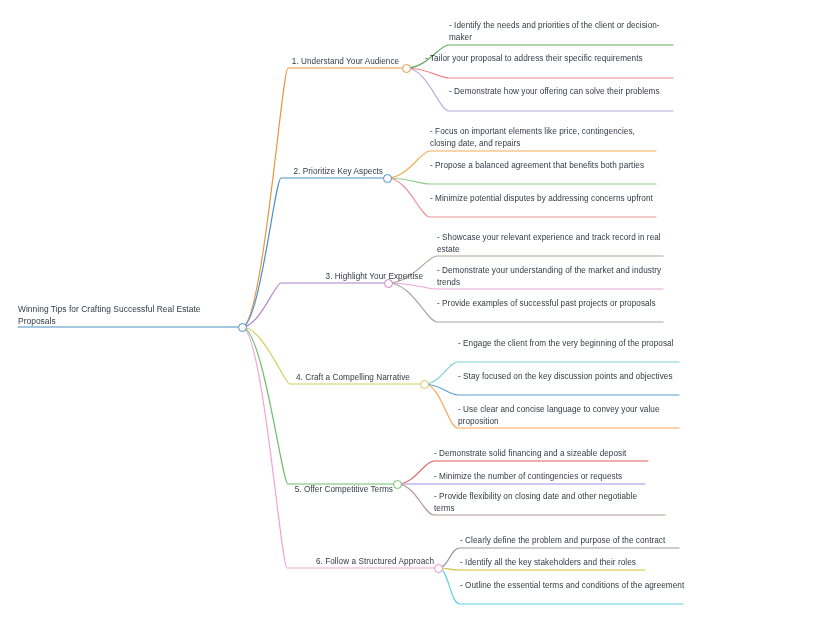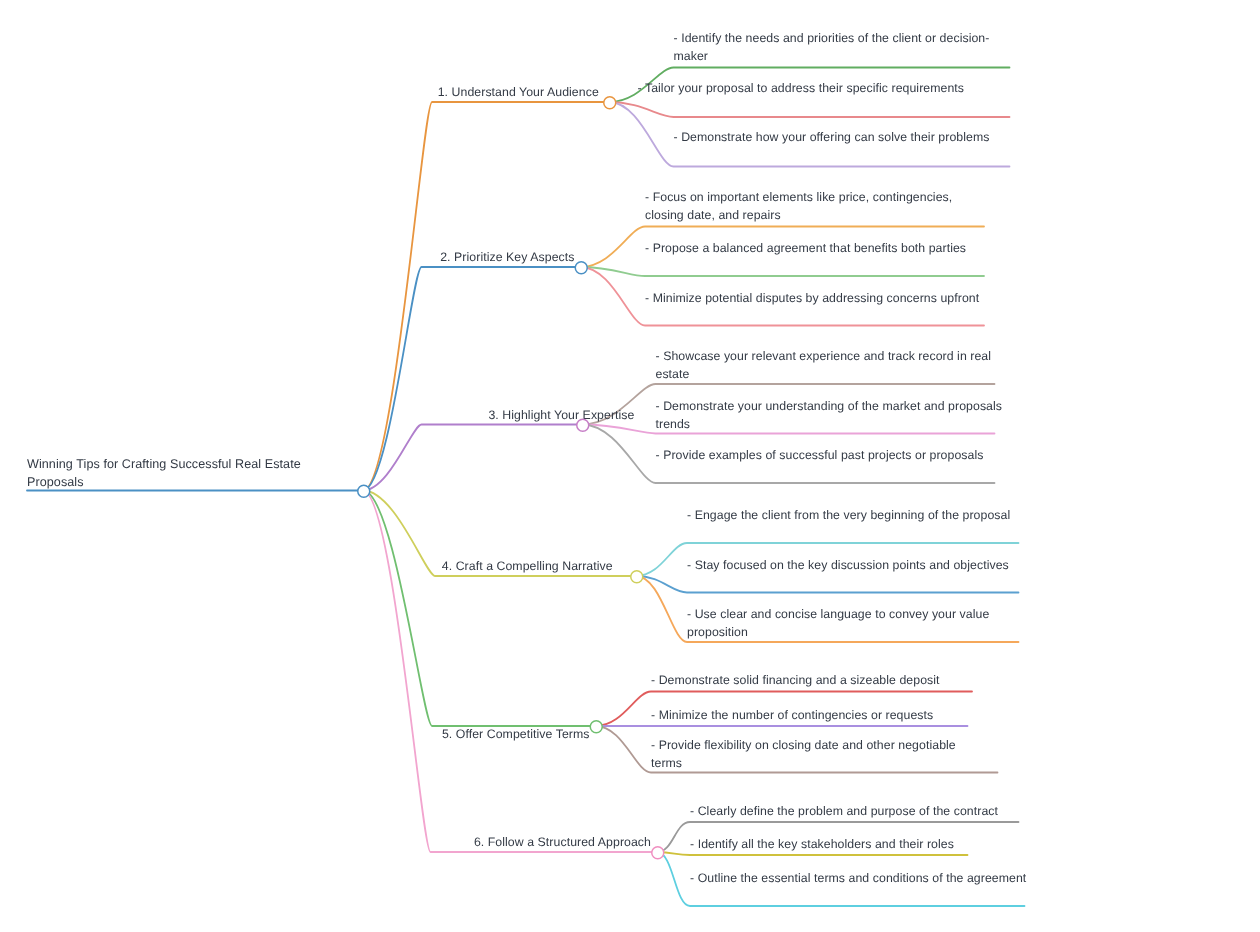--- a/index.html
+++ b/index.html
@@ -92,24 +92,24 @@
       <div class="node-label leaf-label" style="left: 425px; top: 53px; width: 228px;">- Tailor your proposal to address their specific requirements</div>
       <div class="node-label leaf-label" style="left: 449px; top: 86px; width: 228px;">- Demonstrate how your offering can solve their problems</div>
       <div class="dot" style="left: 401.5px; top: 63.5px; border-color: rgb(232, 149, 63);"></div>
       <div class="node-label branch-label" style="left: 281px; top: 166px; width: 102px; text-align: right;">2. Prioritize Key Aspects</div>
       <div class="node-label leaf-label" style="left: 430px; top: 126px; width: 226px;">- Focus on important elements like price, contingencies, closing date, and repairs</div>
       <div class="node-label leaf-label" style="left: 430px; top: 160px; width: 226px;">- Propose a balanced agreement that benefits both parties</div>
       <div class="node-label leaf-label" style="left: 430px; top: 193px; width: 226px;">- Minimize potential disputes by addressing concerns upfront</div>
       <div class="dot" style="left: 382.5px; top: 173.5px; border-color: rgb(74, 144, 196);"></div>
       <div class="node-label branch-label" style="left: 281px; top: 271px; width: 103px; text-align: right; margin-left: 39px;">3. Highlight Your Expertise</div>
       <div class="node-label leaf-label" style="left: 437px; top: 232px; width: 232px;">- Showcase your relevant experience and track record in real estate</div>
-      <div class="node-label leaf-label" style="left: 437px; top: 265px; width: 232px;">- Demonstrate your understanding of the market and proposals trends</div>
+      <div class="node-label leaf-label" style="left: 437px; top: 265px; width: 232px;">- Demonstrate your understanding of the market and industry trends</div>
       <div class="node-label leaf-label" style="left: 437px; top: 298px; width: 232px;">- Provide examples of successful past projects or proposals</div>
       <div class="dot" style="left: 383.5px; top: 278.5px; border-color: rgb(199, 127, 199);"></div>
-      <div class="node-label branch-label" style="left: 286px; top: 372px; width: 131px; text-align: center;">4. Craft a Compelling Narrative</div>
+      <div class="node-label branch-label" style="left: 296px; top: 372px; width: 131px; text-align: left;">4. Craft a Compelling Narrative</div>
       <div class="node-label leaf-label" style="left: 458px; top: 338px; width: 226px;">- Engage the client from the very beginning of the proposal</div>
       <div class="node-label leaf-label" style="left: 458px; top: 371px; width: 226px;">- Stay focused on the key discussion points and objectives</div>
       <div class="node-label leaf-label" style="left: 458px; top: 404px; width: 226px;">- Use clear and concise language to convey your value proposition</div>
       <div class="dot" style="left: 419.5px; top: 379.5px; border-color: rgb(207, 207, 92);"></div>
       <div class="node-label branch-label" style="left: 288px; top: 472px; width: 105px; text-align: right; margin-top: 12px;">5. Offer Competitive Terms</div>
       <div class="node-label leaf-label" style="left: 434px; top: 448px; width: 226px;">- Demonstrate solid financing and a sizeable deposit</div>
       <div class="node-label leaf-label" style="left: 434px; top: 471px; width: 226px;">- Minimize the number of contingencies or requests</div>
       <div class="node-label leaf-label" style="left: 434px; top: 491px; width: 226px;">- Provide flexibility on closing date and other negotiable terms</div>
       <div class="dot" style="left: 392.5px; top: 479.5px; border-color: rgb(112, 191, 112);"></div>
       <div class="node-label branch-label" style="left: 287px; top: 556px; width: 147px; text-align: right;">6. Follow a Structured Approach</div>

